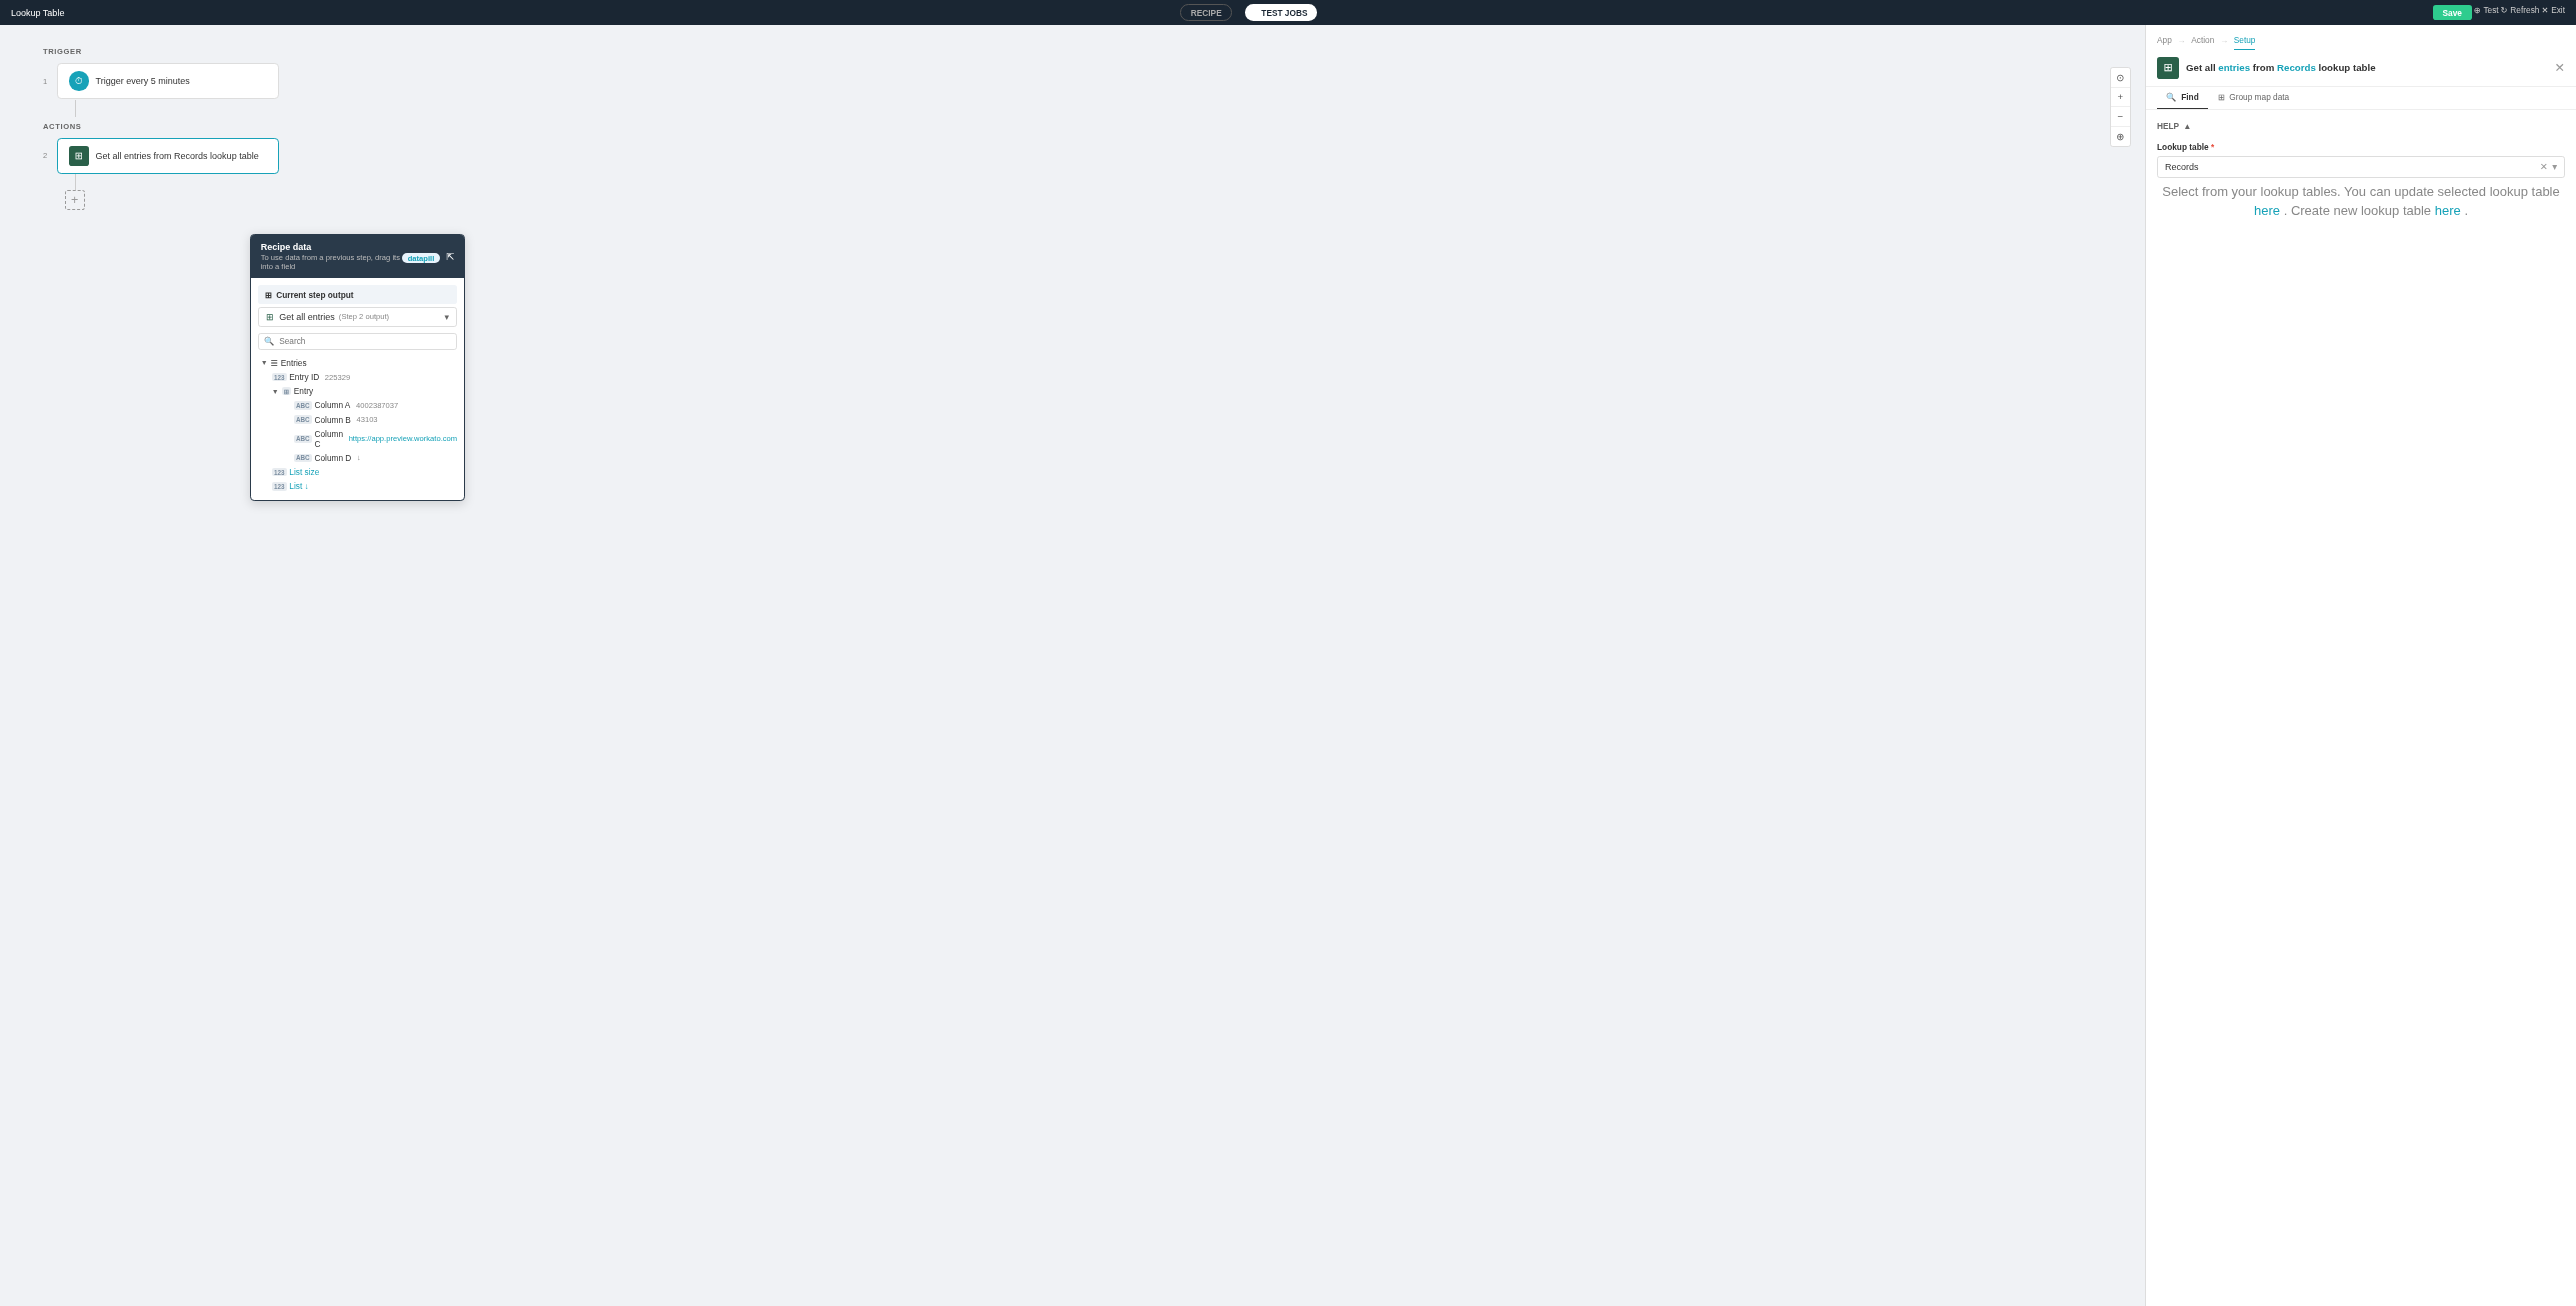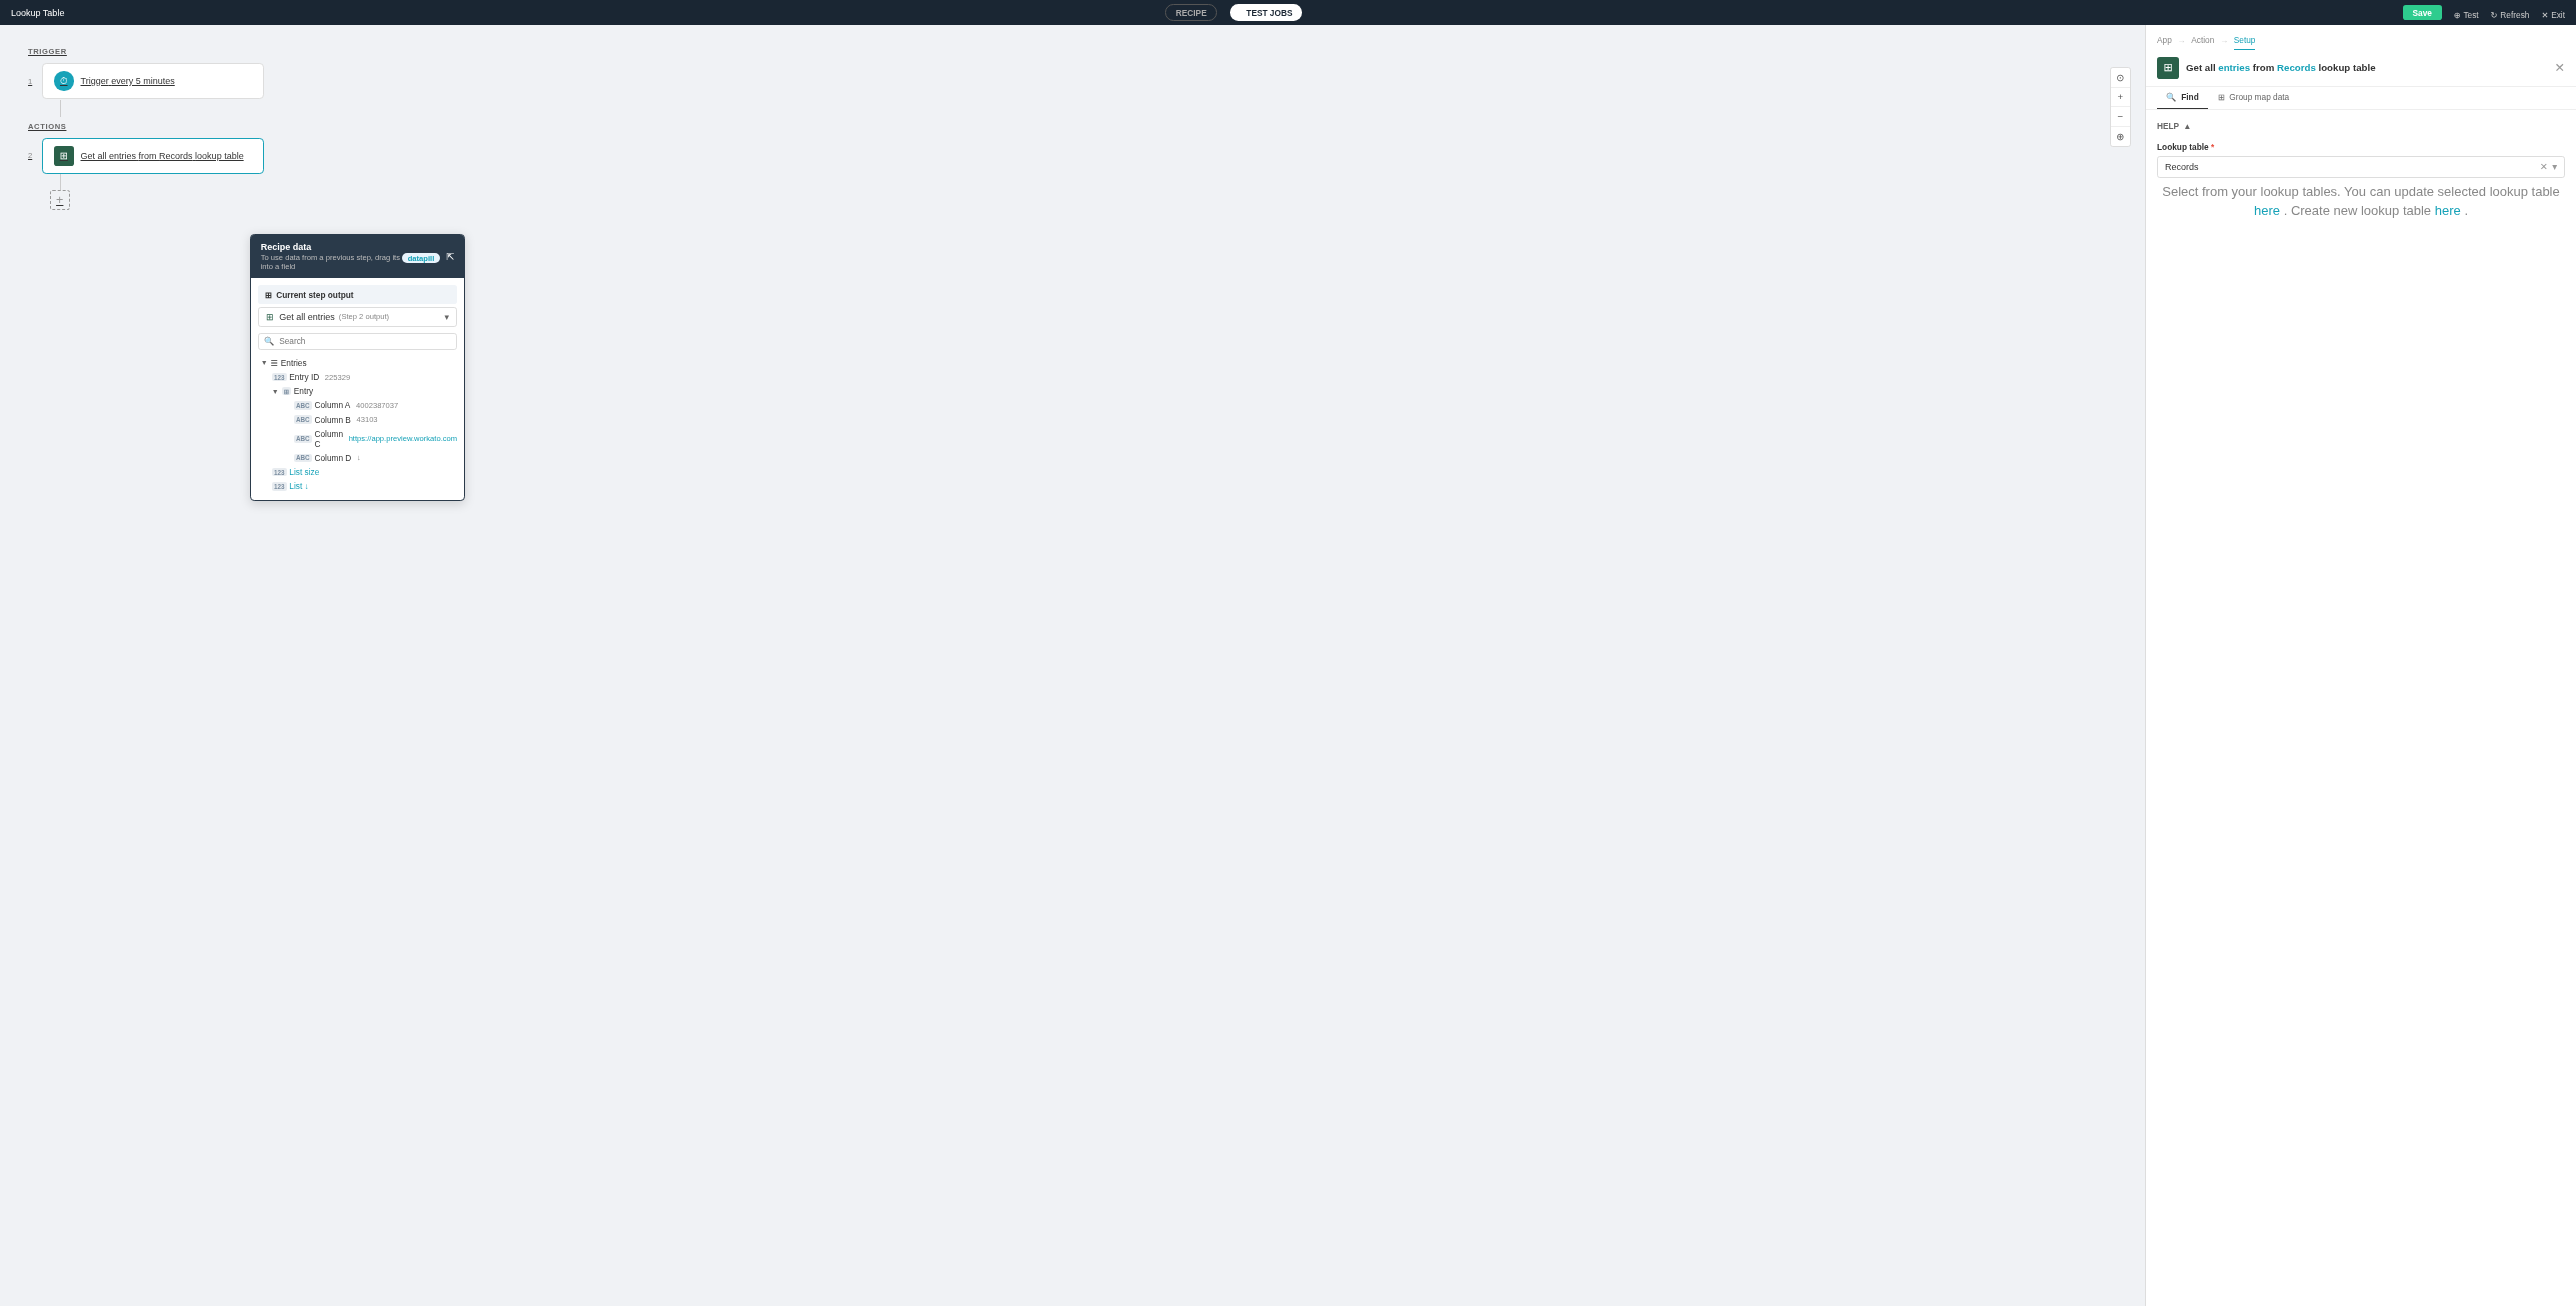--- a/index.html
+++ b/index.html
@@ -5,30 +5,30 @@
     * { box-sizing: border-box; margin: 0; padding: 0; }
     body { font-family: -apple-system, BlinkMacSystemFont, 'Segoe UI', sans-serif; font-size: 9px; background: #f5f6f7; color: #333; height: 100vh; overflow: hidden; }
 
     
     .topbar { background: #1a2633; height: 25px; display: flex; align-items: center; justify-content: space-between; padding: 0 11px; }
     .topbar-title { color: #fff; font-size: 9px; font-weight: 500; }
     .topbar-tabs { display: flex; gap: 13px; }
     .topbar-tab { padding: 2.8px 9.7px; border-radius: 8.3px; font-size: 8.3px; font-weight: 600; cursor: pointer; color: #aaa; background: transparent; border: none; }
     .topbar-tab.active { background: #fff; color: #1a2633; padding-left: 16px; }
     .topbar-tab.outline { background: transparent; color: #aaa; border: 1px solid #555; border-radius: 8.3px; }
-    .topbar-actions { display: flex; align-items: flex-end; gap: 12px; }
+    .topbar-actions { display: flex; align-items: flex-start; gap: 2px; }
     .btn-save { background: #2ecc8e; color: #fff; border: none; border-radius: 2.8px; padding: 2.8px 9.7px; font-size: 8.3px; font-weight: 600; cursor: pointer; }
     .topbar-action-btn { background: transparent; border: none; color: #ccc; font-size: 8.3px; cursor: pointer; display: flex; align-items: center; gap: 2.8px; }
 
     
     .main { display: flex; height: calc(100vh - 25px); }
 
     
     .canvas { flex: 1; background: #f0f2f5; position: relative; overflow: hidden; }
-    .canvas-inner { padding: 22px 28px; text-decoration: underline; }
+    .canvas-inner { padding: 22px 43px; }
 
     .section-label { font-size: 7.6px; font-weight: 700; color: #666; letter-spacing: 0.08em; margin-bottom: 7px; }
 
     .trigger-block { display: flex; align-items: center; background: #fff; border: 1px solid #ddd; border-radius: 4.2px; padding: 7px 11px; gap: 7px; width: 222px; font-size: 9px; color: #333; margin-bottom: 1.4px; }
     .trigger-icon { width: 19.5px; height: 19.5px; border-radius: 50%; background: #17a2b8; display: flex; align-items: center; justify-content: center; color: #fff; font-size: 9.7px; flex-shrink: 0; }
 
     .connector-line { width: 1.4px; height: 16.7px; background: #ccc; margin: 0 auto 0 32px; }
 
     .actions-section { margin-top: 5.6px; }
     .action-block { display: flex; align-items: center; background: #fff; border: 1.4px solid #17a2b8; border-radius: 4.2px; padding: 7px 11px; gap: 7px; width: 222px; font-size: 9px; color: #333; cursor: pointer; }

